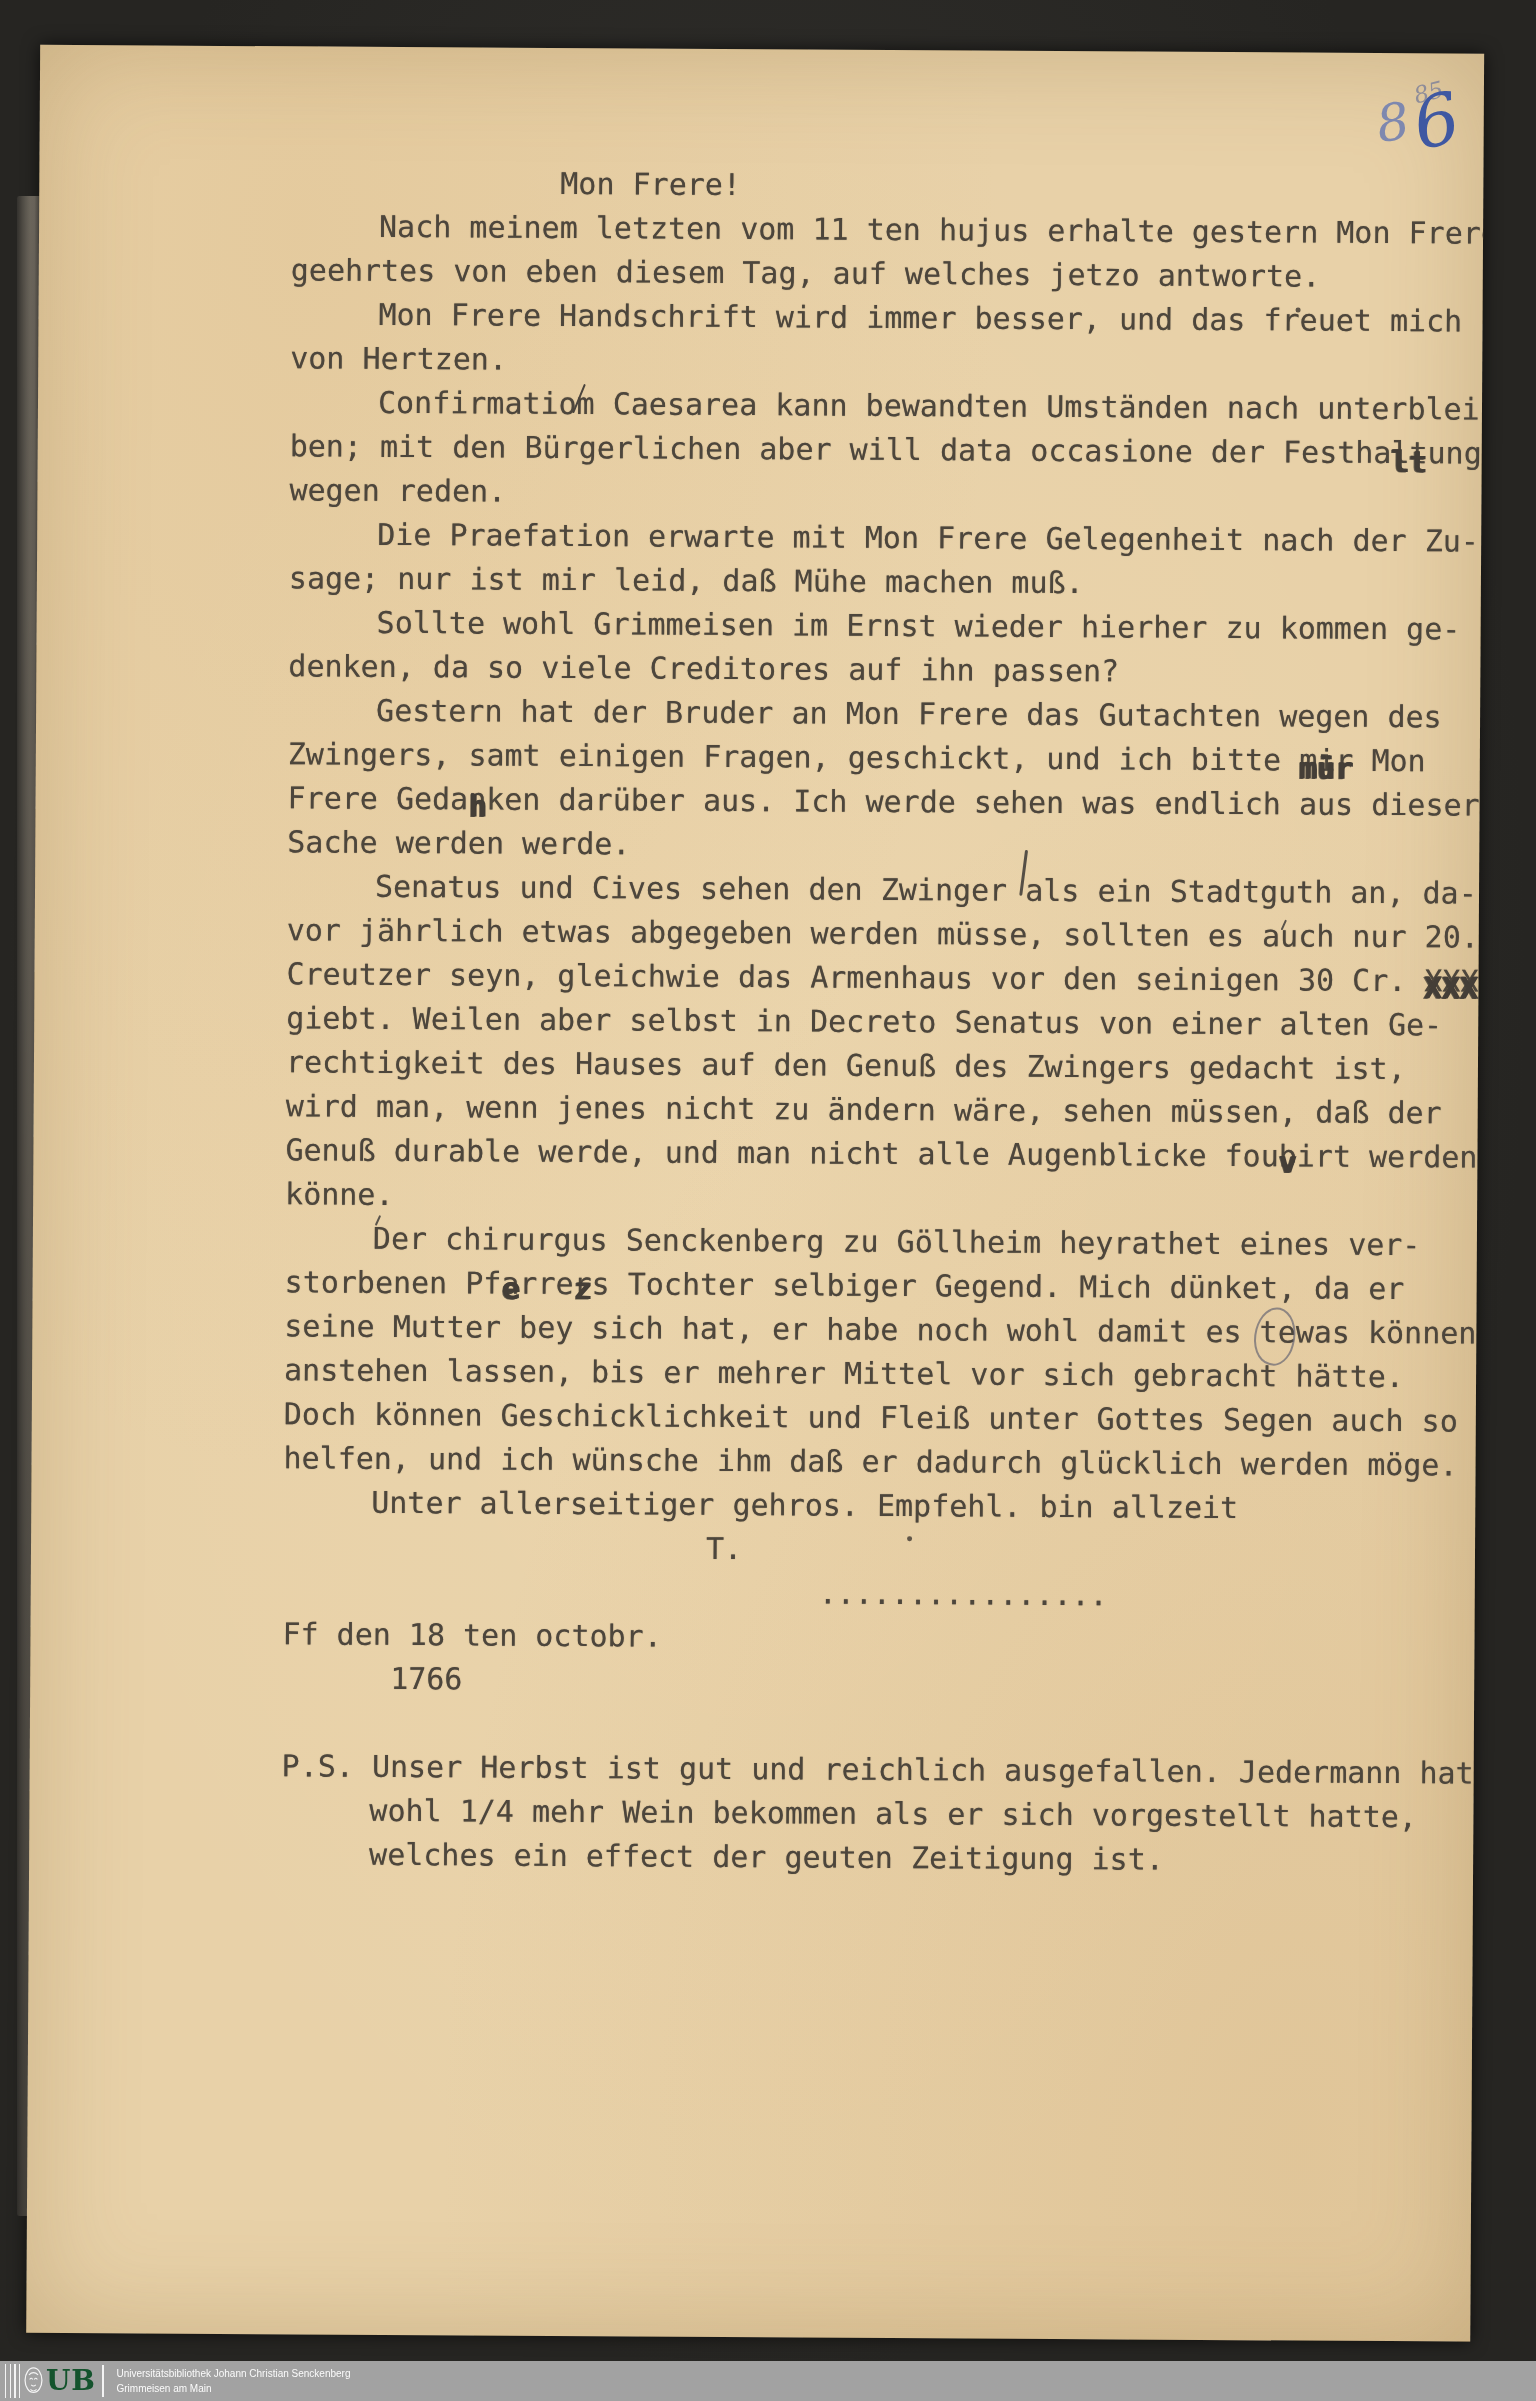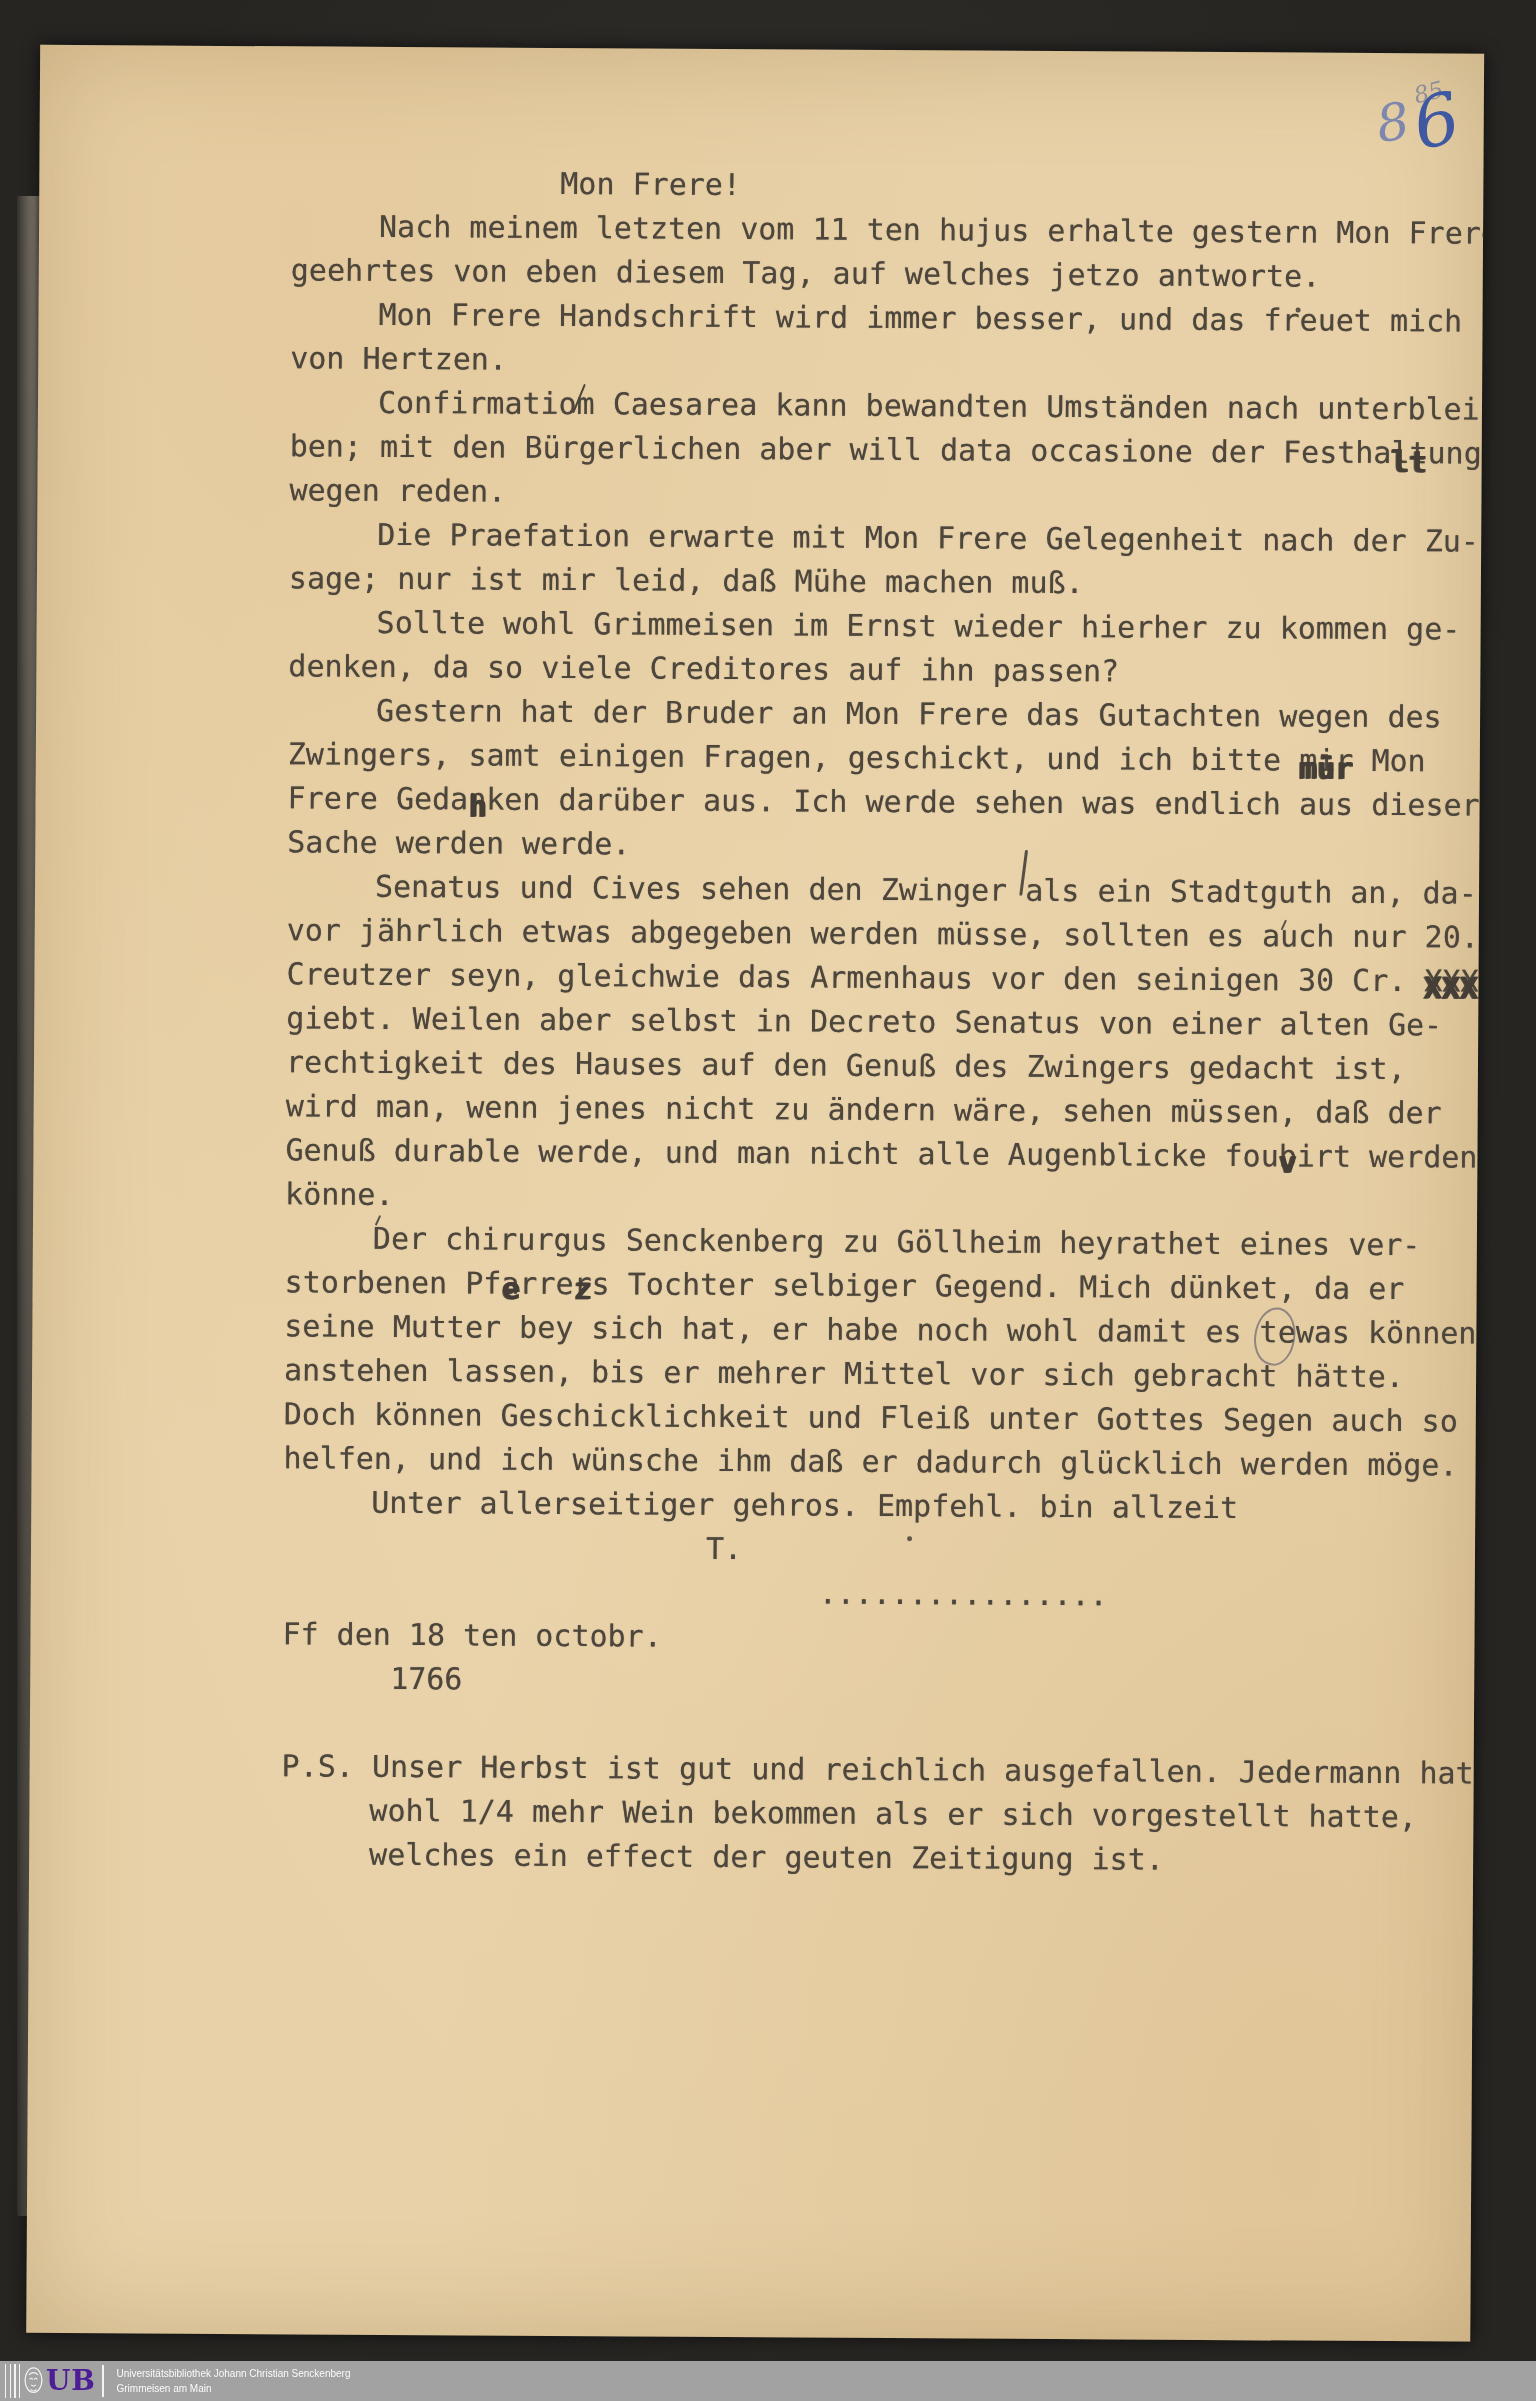--- a/index.html
+++ b/index.html
@@ -70,21 +70,21 @@
     background:#a2a2a2;display:flex;align-items:center;
     font-family:"Liberation Sans", sans-serif;
   }
   .emblem{display:flex;align-items:center;height:35px;margin-left:4.6px;}
   .stripes{
     width:17px;height:34px;
     background:repeating-linear-gradient(90deg,#f4f4f4 0 1.5px,transparent 1.5px 4.6px);
   }
   .portrait{width:23px;height:34px;}
   .ub{
-    font:bold 28px/34px "DejaVu Serif", serif;color:#4c1d95;
+    font:bold 28px/34px "DejaVu Serif", serif;color:#14532d;
     letter-spacing:0.8px;margin-left:1.5px;
   }
   .divider{width:2.3px;height:32px;background:#f4f4f4;margin-left:6.1px;}
   .footer-text{margin-left:12.3px;color:#fbfbfb;font-size:10px;line-height:15.4px;}
 </style>
 </head>
 <body>
 
 <div class="stage">
 

